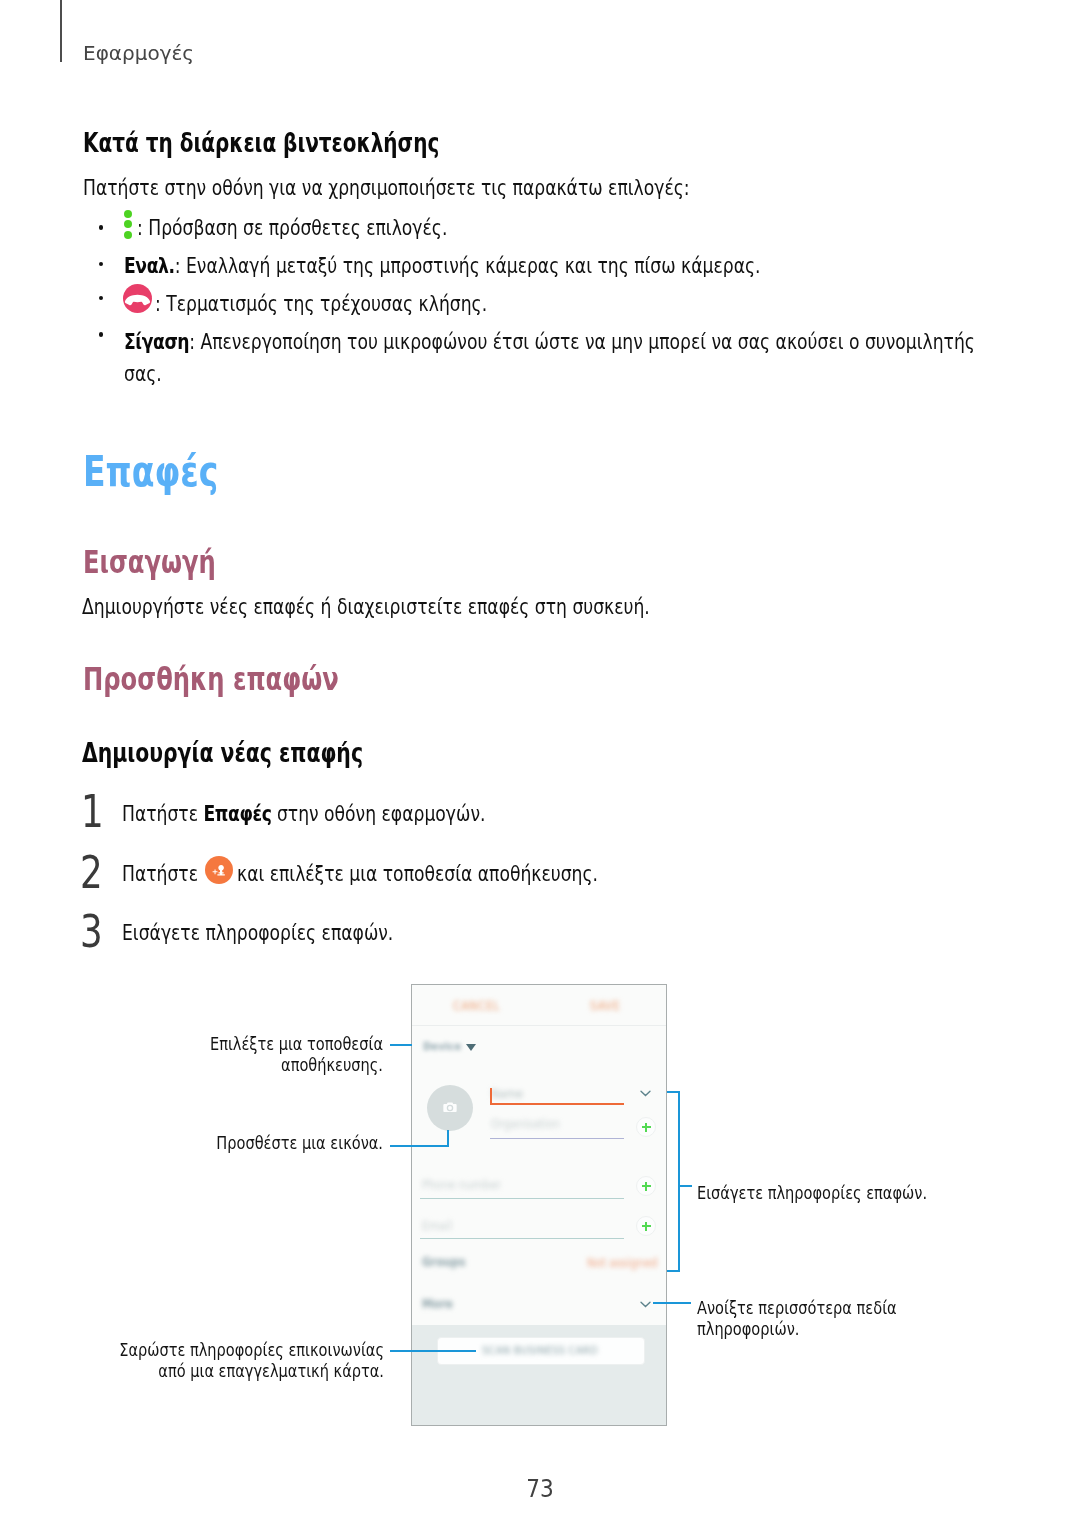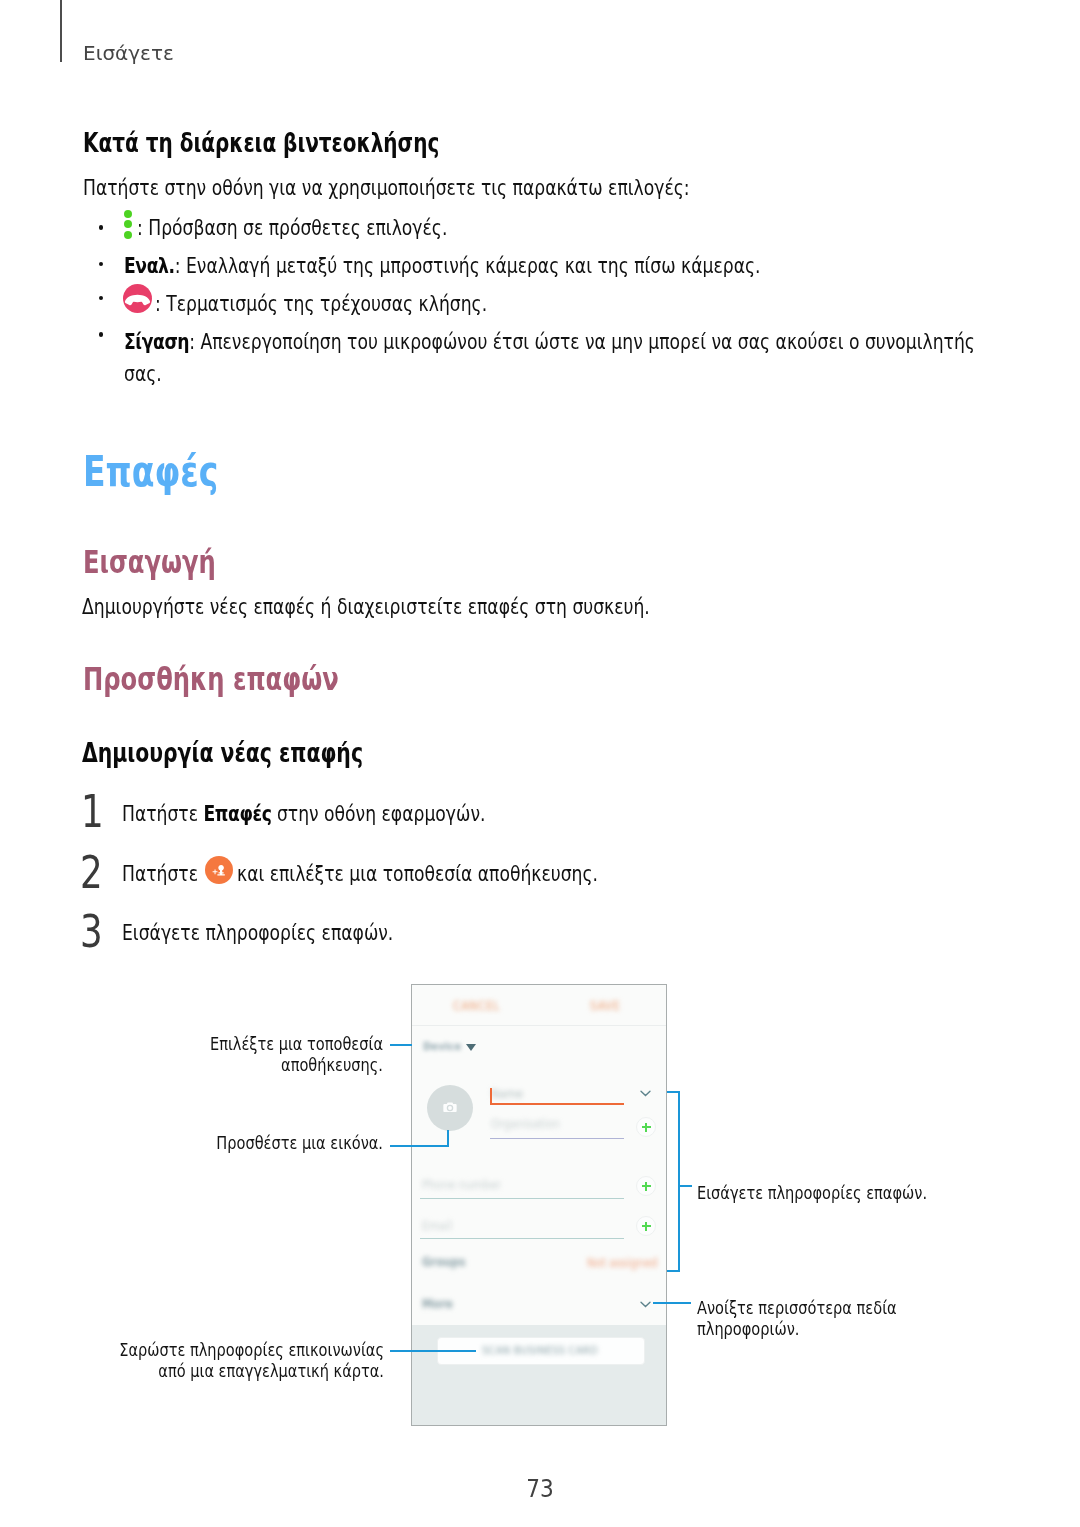--- a/index.html
+++ b/index.html
@@ -72,21 +72,21 @@
   .ic-dots{position:absolute;width:8px;}
   .ic-dots i{display:block;width:8px;height:8px;border-radius:50%;background:#4dd322;margin-bottom:2.3px;}
   .ic-endcall{position:absolute;width:29px;height:29px;border-radius:50%;background:#e83e69;}
   .ic-addcontact{position:absolute;width:28px;height:28px;border-radius:50%;background:#f5783f;}
 </style>
 </head>
 <body>
 
 <div class="page">
   <div class="runhead-rule"></div>
-  <div class="runhead-label">Εισάγετε</div>
+  <div class="runhead-label">Εφαρμογές</div>
 
   <div class="tx sxb h3" style="left:83px;top:130px;">Κατά τη διάρκεια βιντεοκλήσης</div>
   <div class="tx sx p" style="left:83px;top:177px;">Πατήστε στην οθόνη για να χρησιμοποιήσετε τις παρακάτω επιλογές:</div>
 
   <div class="bdot" style="left:98.5px;top:225.4px;"></div>
   <div class="ic-dots" style="left:124px;top:210px;">
     <i></i>
       <i></i>
       <i style="margin-bottom:0"></i>
   </div>

